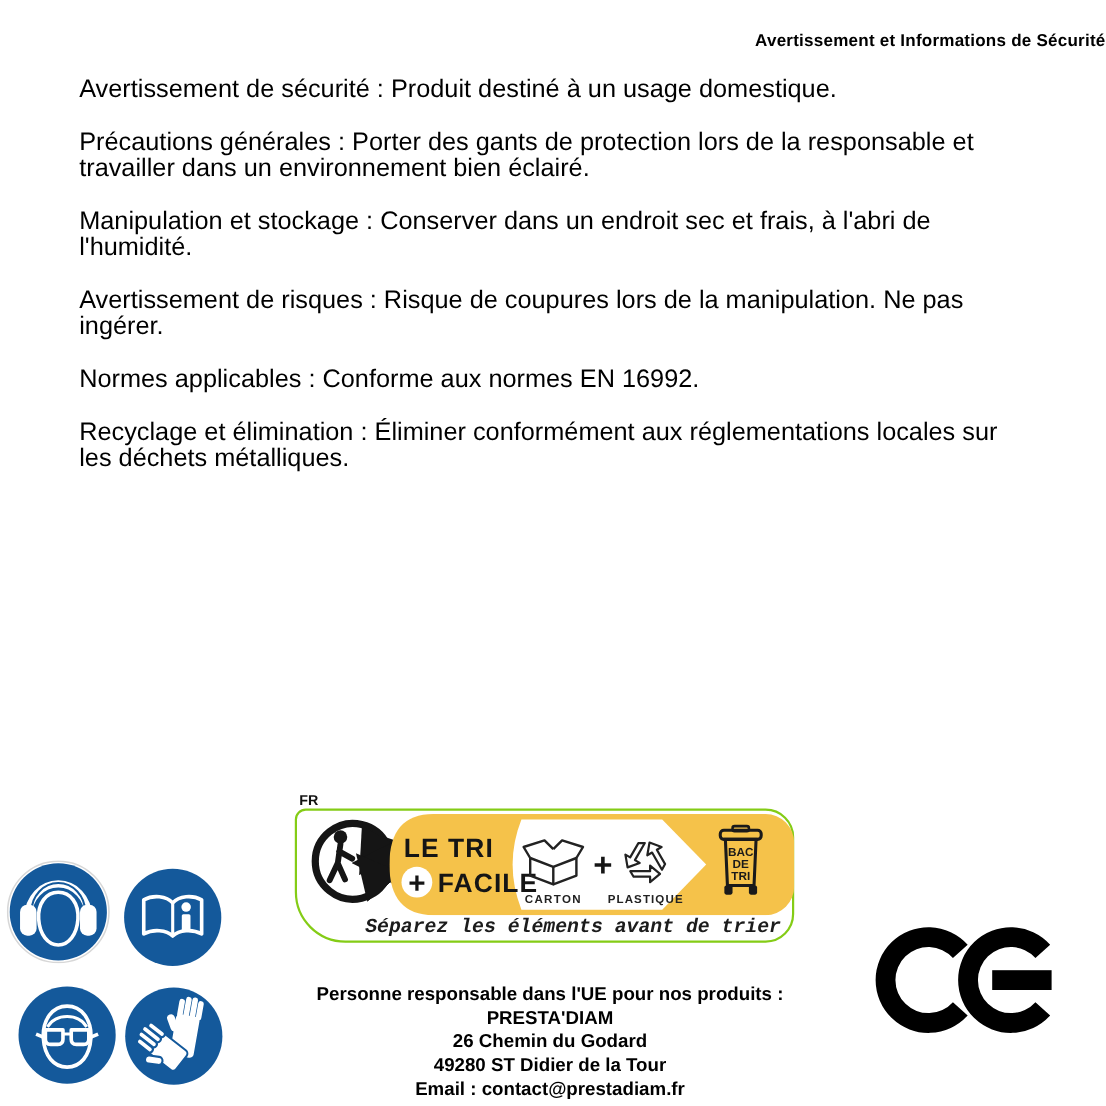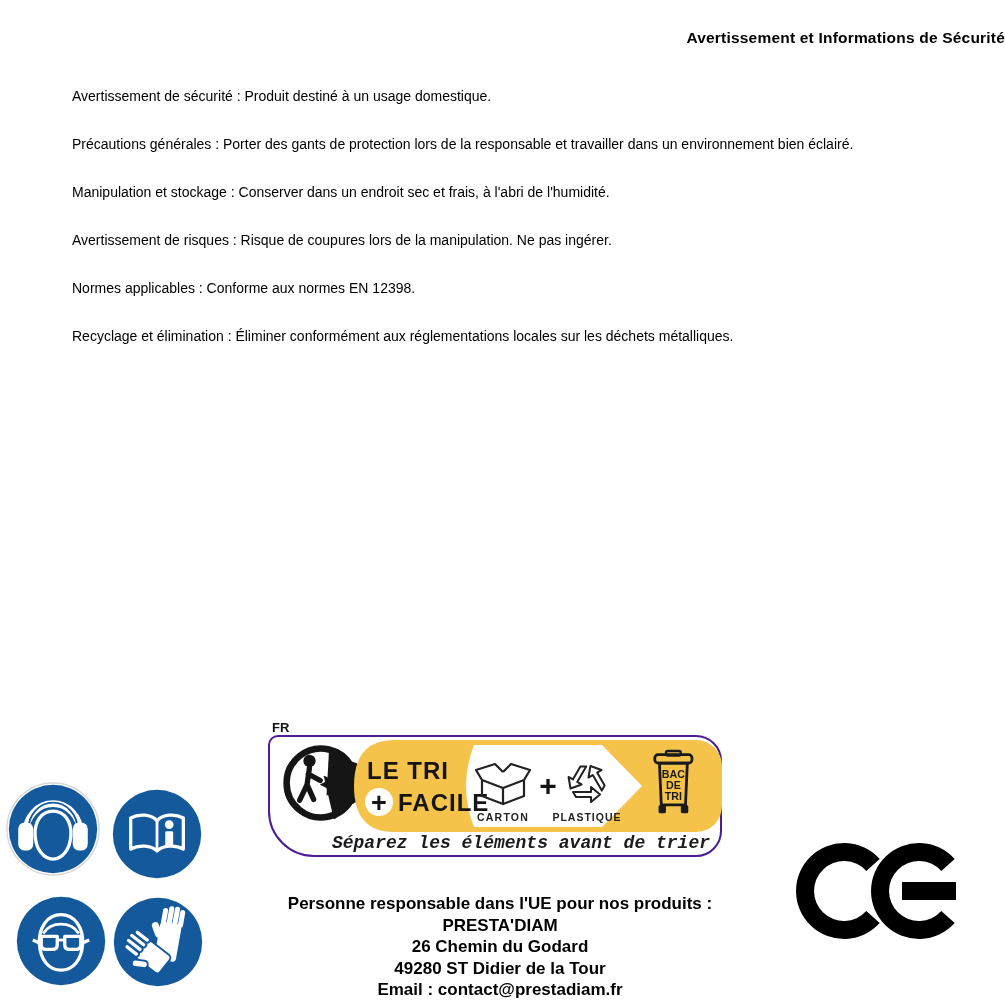--- a/index.html
+++ b/index.html
@@ -5,32 +5,32 @@
   html,body{margin:0;padding:0;background:#fff;}
   #page{
     position:relative;width:1005px;height:1005px;background:#ffffff;
     font-family:"Liberation Sans",sans-serif;color:#000;overflow:hidden;
   }
   .title{
     position:absolute;top:29px;left:0;width:1005px;text-align:right;
     font-size:15.5px;font-weight:bold;letter-spacing:.2px;
   }
   .body-text{
-    position:absolute;left:72px;top:84px;width:852px;
-    font-size:14px;line-height:24px;
+    position:absolute;left:72px;top:68px;width:852px;
+    font-size:23px;line-height:24px;
   }
   .body-text p{margin:0 0 24px 0;}
   .safety-icon{position:absolute;}
   
   .fr-label{
     position:absolute;left:2px;top:-17px;font-size:13px;font-weight:bold;color:#111;
   }
   .recycle-box{
     position:absolute;left:268px;top:735px;width:454px;height:122px;
-    background:#fff;border:2px solid #4c1d95;
+    background:#fff;border:2px solid #84cc16;
     border-radius:10px 26px 26px 46px;box-sizing:border-box;
   }
   .triman{position:absolute;left:10px;top:5px;}
   .banner-svg{position:absolute;left:84px;top:3px;}
   .tagline{
     position:absolute;right:10px;top:96px;font-size:18px;font-style:italic;
     font-weight:bold;color:#1c1c1c;white-space:nowrap;font-family:Liberation Mono, monospace;
   }
   .responsible{
     position:absolute;left:230px;top:869px;width:540px;text-align:center;
@@ -43,21 +43,21 @@
 
 <div id="page">
 
   <div class="title">Avertissement et Informations de Sécurité</div>
 
   <div class="body-text">
     <p>Avertissement de sécurité : Produit destiné à un usage domestique.</p>
     <p>Précautions générales : Porter des gants de protection lors de la responsable et travailler dans un environnement bien éclairé.</p>
     <p>Manipulation et stockage : Conserver dans un endroit sec et frais, à l'abri de l'humidité.</p>
     <p>Avertissement de risques : Risque de coupures lors de la manipulation. Ne pas ingérer.</p>
-    <p>Normes applicables : Conforme aux normes EN 12398.</p>
+    <p>Normes applicables : Conforme aux normes EN 16992.</p>
     <p>Recyclage et élimination : Éliminer conformément aux réglementations locales sur les déchets métalliques.</p>
   </div>
 
   <svg class="safety-icon" style="left:6px;top:782px" width="94" height="94" viewBox="0 0 100 100">
     <circle cx="50" cy="50" r="49" fill="none" stroke="#d7d7d7" stroke-width="1.5"></circle>
     <circle cx="50" cy="50" r="47" fill="#14599B"></circle>
     <path d="M21 54 A 29 31 0 0 1 79 54" fill="none" stroke="#fff" stroke-width="7"></path>
     <path d="M24 50 A 26 28 0 0 1 76 50" fill="none" stroke="#14599B" stroke-width="2"></path>
     <rect x="13" y="43" width="16" height="30" rx="7" fill="#fff"></rect>
     <rect x="71" y="43" width="16" height="30" rx="7" fill="#fff"></rect>

